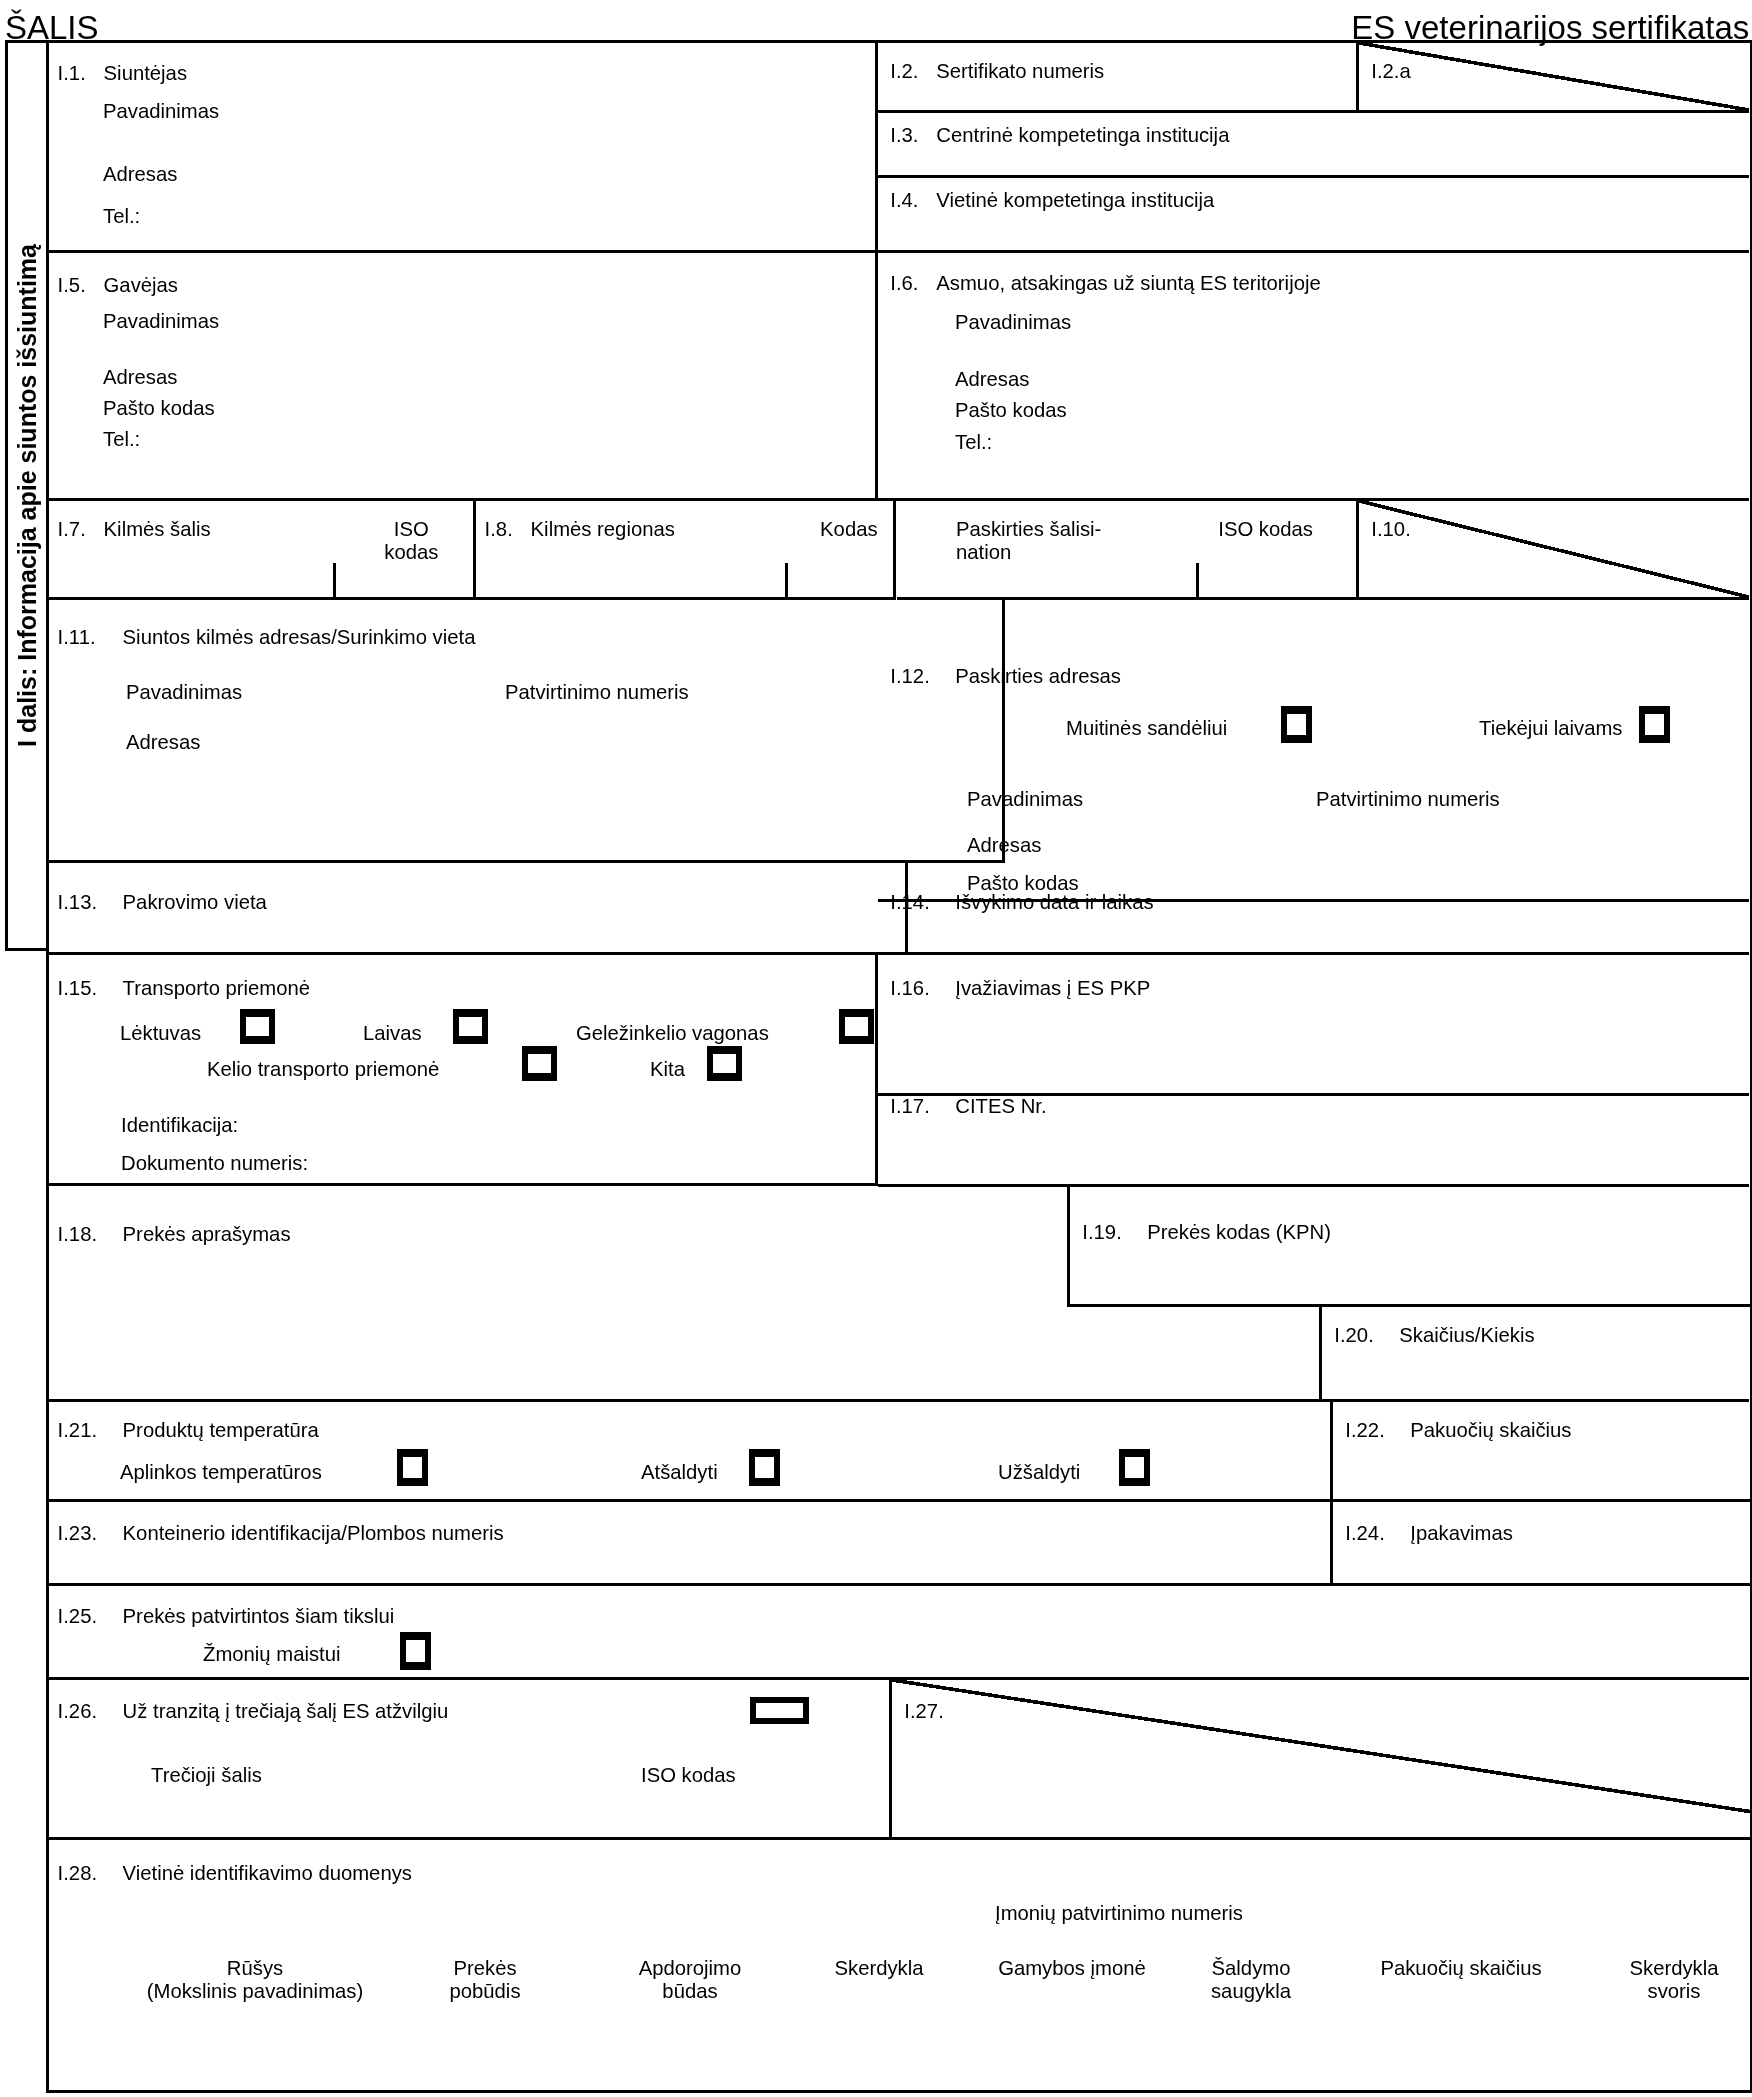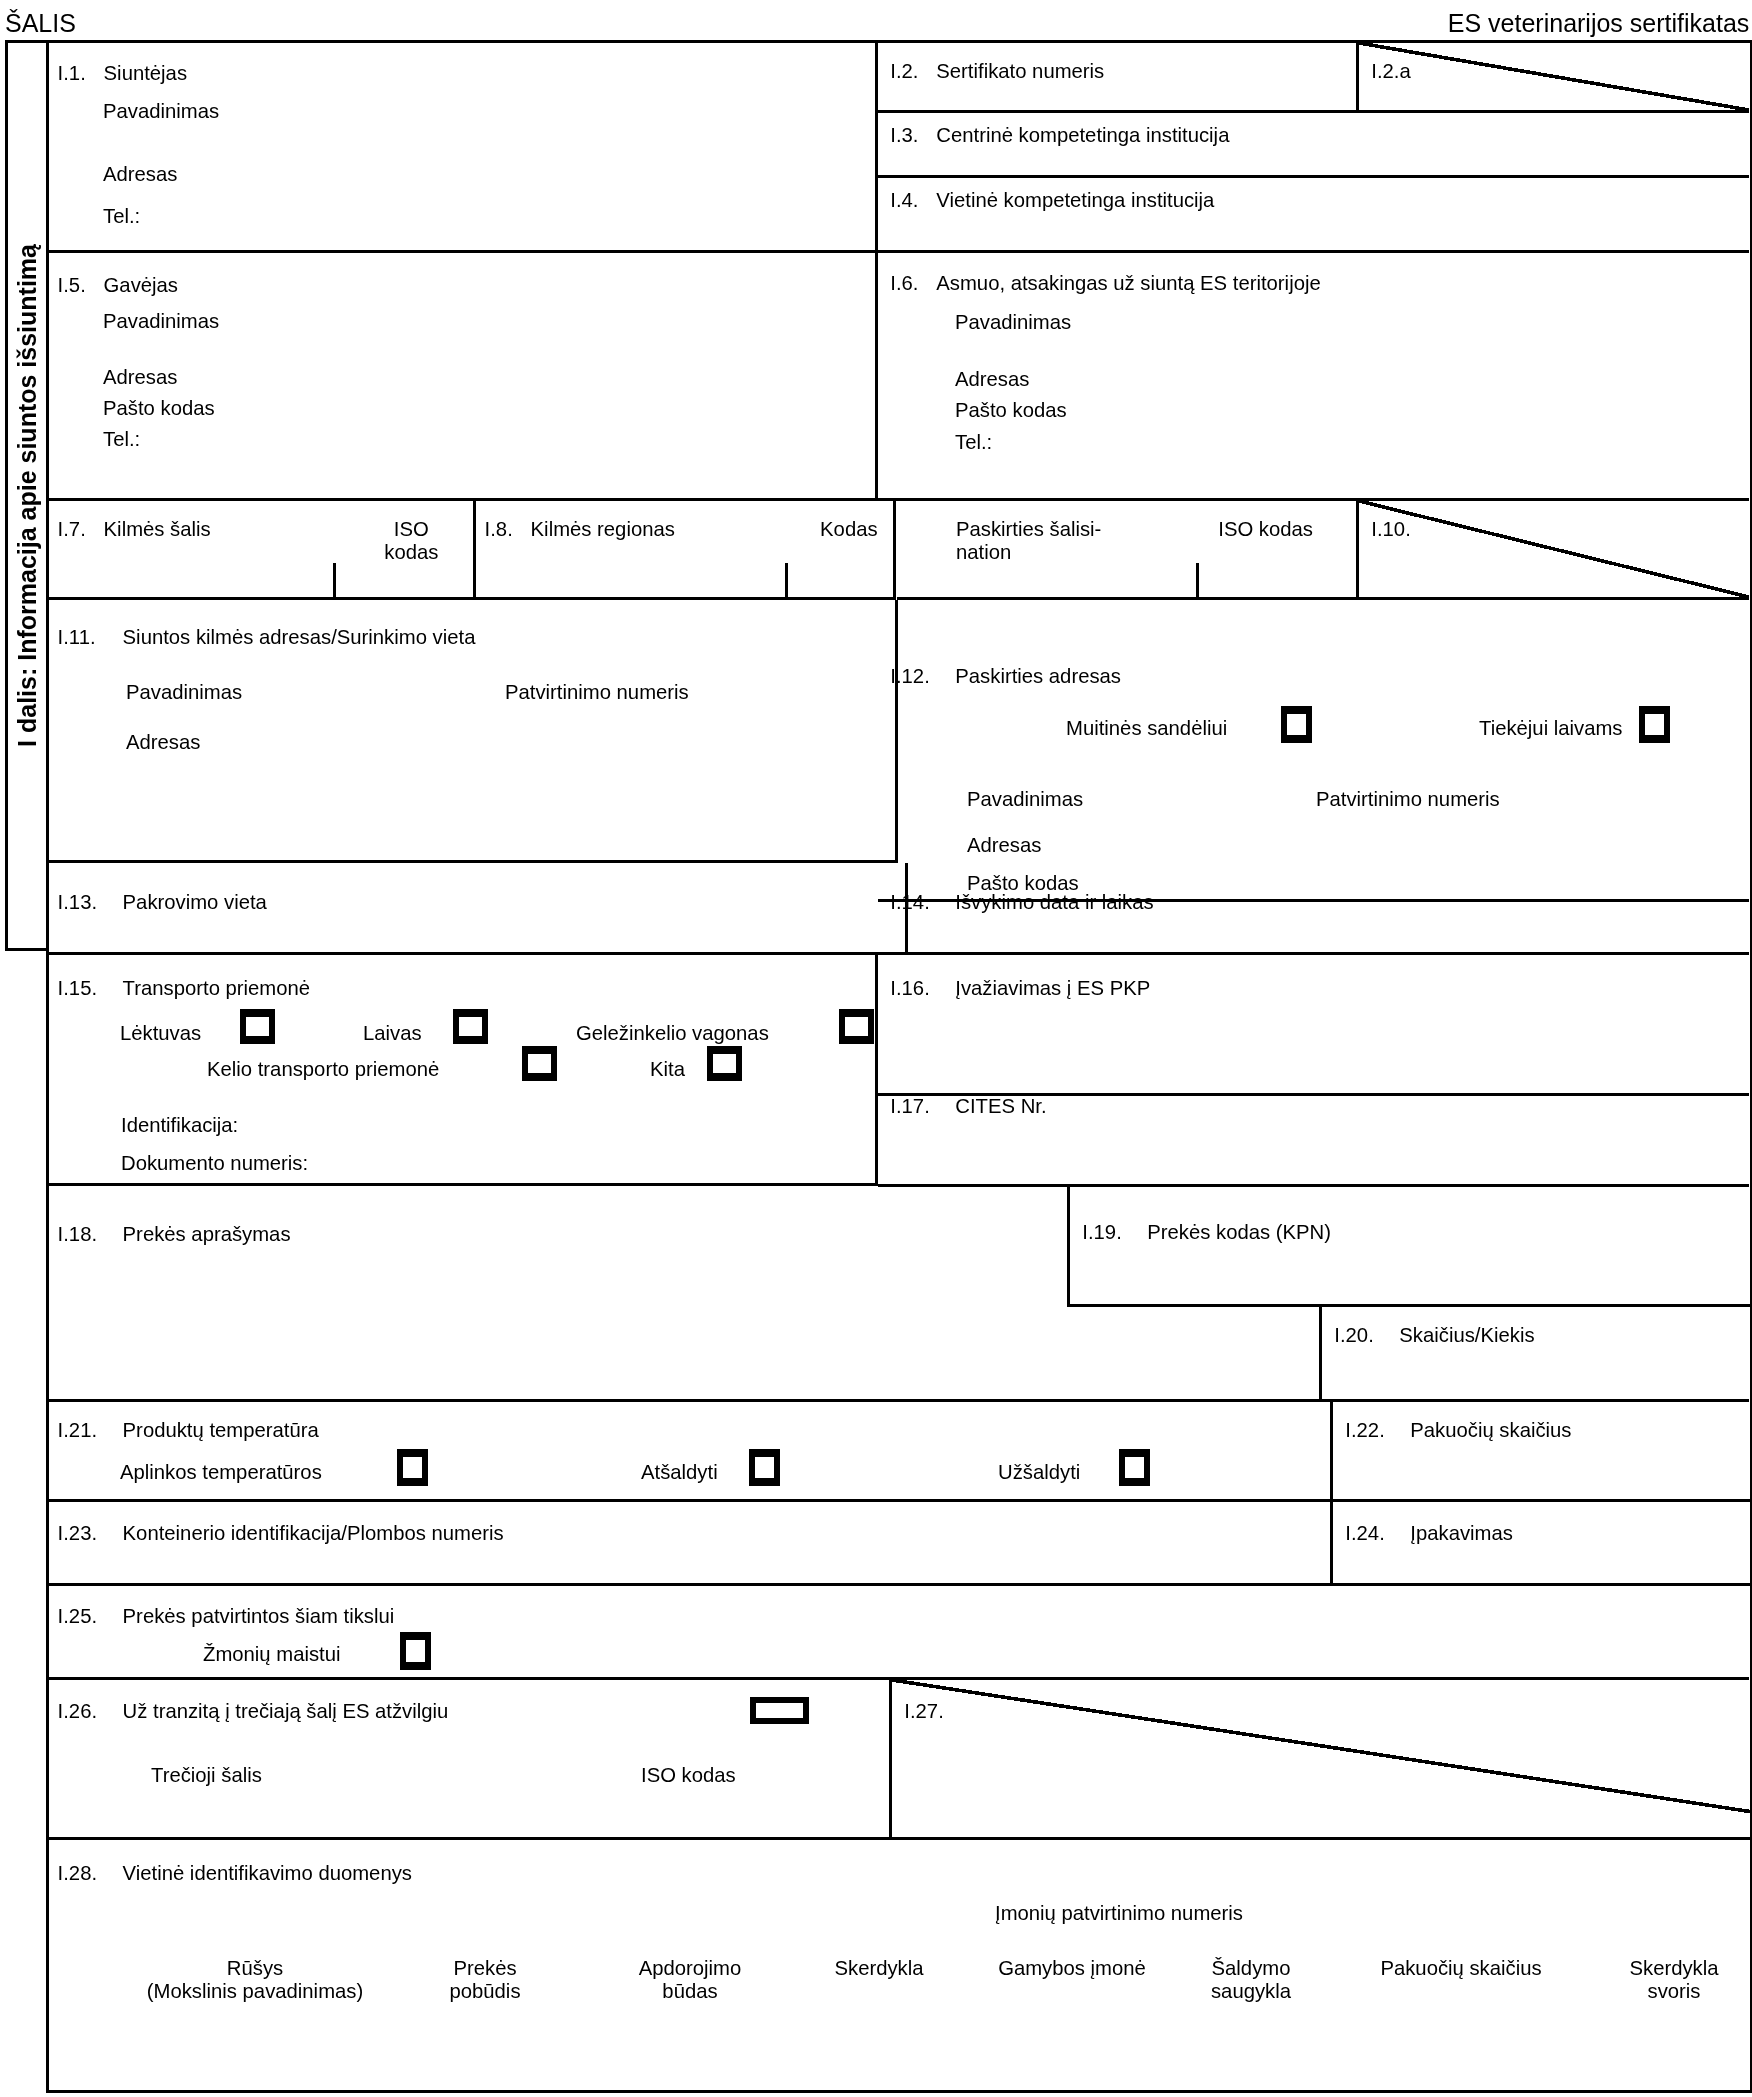--- a/index.html
+++ b/index.html
@@ -1,18 +1,18 @@
 <!DOCTYPE html>
 <html style="font-size:10px"><head>
 <meta charset="utf-8">
 <style>
   html,body{margin:0;padding:0;background:#fff;}
   body{font-family:"Liberation Sans",sans-serif;color:#000;}
   .page{position:relative;width:1753px;height:2097px;background:#fff;overflow:hidden;font-size:20.3px;}
-  .hdr{position:absolute;white-space:nowrap;font-size:25px;}
+  .hdr{position:absolute;white-space:nowrap;font-size:33px;}
   .form{position:absolute;left:46px;top:40px;width:1707px;height:2053px;border:3.1px solid #000;box-sizing:border-box;}
   .sidebar{position:absolute;left:5px;top:40px;width:44px;height:911px;border:3.1px solid #000;box-sizing:border-box;display:flex;align-items:center;justify-content:center;background:#fff;}
   .sidebar span{writing-mode:vertical-rl;transform:rotate(180deg);font-weight:bold;font-size:25px;white-space:nowrap;}
   .box{position:absolute;border-right:3.1px solid #000;border-bottom:3.1px solid #000;box-sizing:border-box;}
   .noR{border-right:none;}
   .noB{border-bottom:none;}
   .bt{position:absolute;white-space:nowrap;}
   .num{display:inline-block;min-width:46px;}
   .num2{display:inline-block;min-width:65px;}
   .fl{position:absolute;white-space:nowrap;}
@@ -101,21 +101,21 @@
       </div>
       <span class="fl" style="right:43px;top:17.3px;">ISO kodas</span>
       <div class="tick" style="left:299px;"></div>
     </div>
 
     <div class="box noR" style="left:1310px;top:458px;width:390px;height:99px;">
       <div class="diag"></div>
       <div class="bt" style="left:12.3px;top:17.3px;"><span>I.10.</span></div>
     </div>
 
-    <div class="box" style="left:0;top:557px;width:849px;height:263px;">
+    <div class="box" style="left:0;top:557px;width:956px;height:263px;">
       <div class="bt" style="left:8.6px;top:26px;"><span class="num2">I.11.</span><span>Siuntos kilmės adresas/Surinkimo vieta</span></div>
       <span class="fl" style="left:77px;top:81px;">Pavadinimas</span>
       <span class="fl" style="left:456px;top:81px;">Patvirtinimo numeris</span>
       <span class="fl" style="left:77px;top:131px;">Adresas</span>
     </div>
 
     <div class="box noR" style="left:829px;top:557px;width:871px;height:263px;margin-top:39px;">
       <div class="bt" style="left:12.3px;top:26px;"><span class="num2">I.12.</span><span>Paskirties adresas</span></div>
       <span class="fl" style="left:188px;top:78px;">Muitinės sandėliui</span>
       <div class="cb" style="left:403px;top:67px;width:31px;height:37px;"></div>

